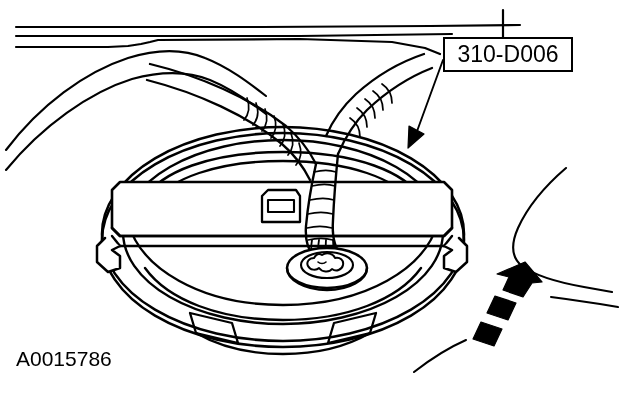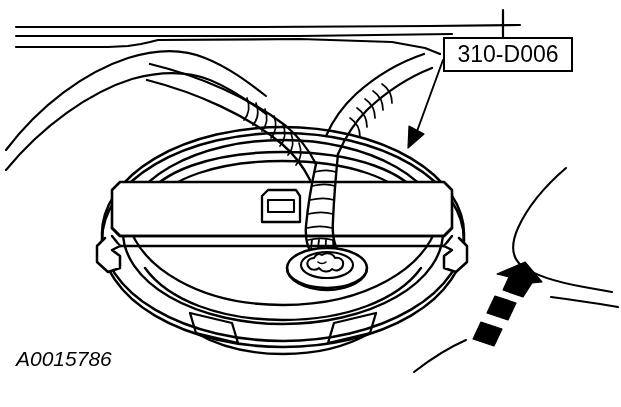--- a/index.html
+++ b/index.html
@@ -49,21 +49,20 @@
   }
   .figure-id {
     position: absolute;
     left: 16px;
     top: 348px;
     font-family: "Liberation Sans", sans-serif;
     font-size: 21px;
     line-height: 1;
     color: #000000;
     white-space: nowrap;
-    font-style: italic;
   }
 </style>
 </head>
 <body>
 
 <div id="figure-root">
 
   <svg id="figure-svg" viewBox="0 0 621 407" xmlns="http://www.w3.org/2000/svg">
 
     <defs>

